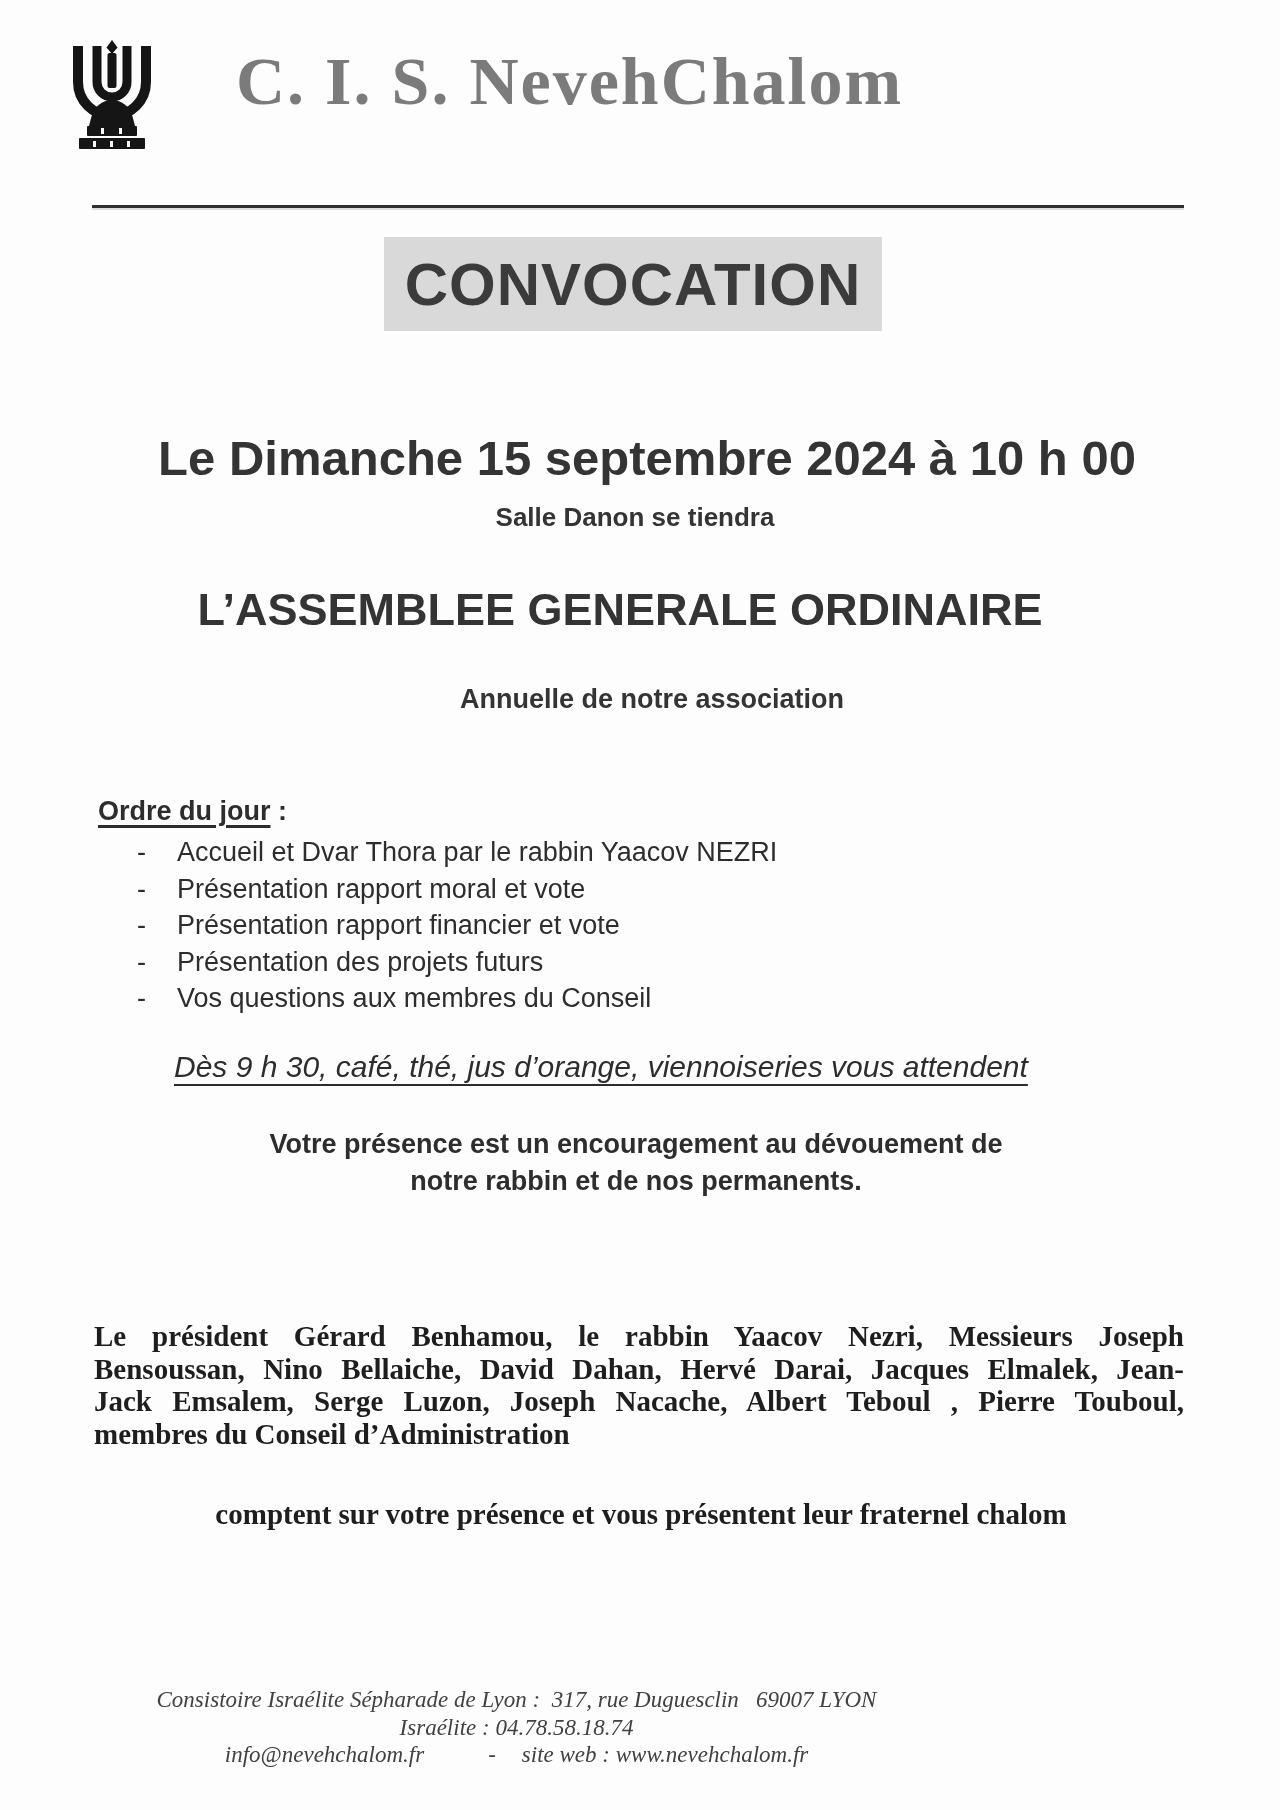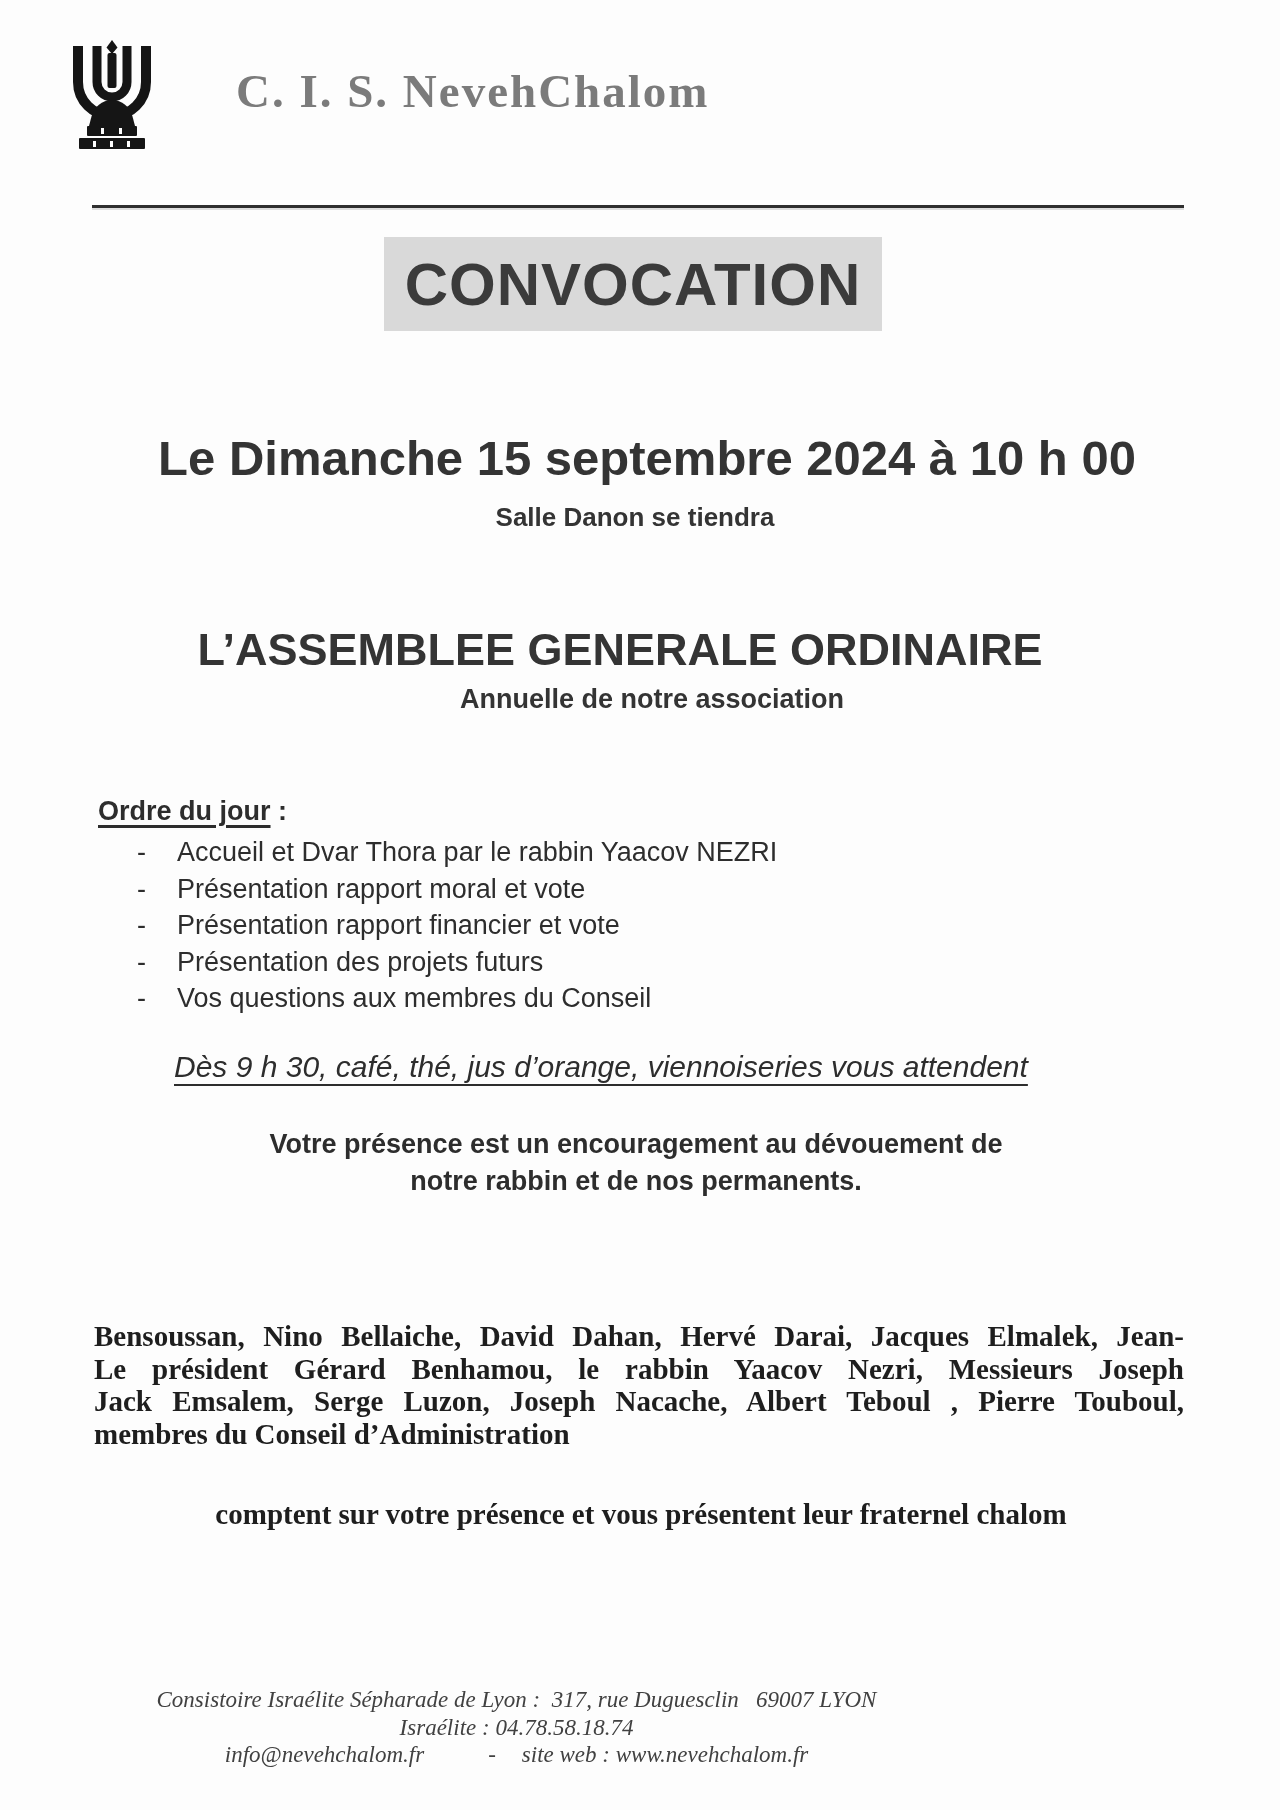--- a/index.html
+++ b/index.html
@@ -18,38 +18,38 @@
     position:relative;
     width:1280px;height:1810px;
     background:var(--page-bg);
     font-family:"Liberation Sans",sans-serif;
     color:var(--body-text);
     overflow:hidden;
   }
   
   .logo{position:absolute;left:60px;top:40px;width:104px;height:112px;}
   .org-title{
-    position:absolute;left:236px;top:64px;
+    position:absolute;left:236px;top:42px;
     font-family:"Liberation Serif",serif;
-    font-size:47px;font-weight:700;letter-spacing:2px;
+    font-size:68px;font-weight:700;letter-spacing:2px;
     color:var(--header-text);
     white-space:nowrap;
   }
   .rule{position:absolute;left:92px;top:205px;width:1092px;height:3px;background:var(--rule);box-shadow:0 2px 0 rgba(0,0,0,0.12);}
   
   .convocation{
     position:absolute;left:384px;top:237px;width:498px;height:94px;
     background:var(--highlight);
     display:flex;align-items:center;justify-content:center;
     font-size:60px;font-weight:700;letter-spacing:1px;color:#3b3b3b;
   }
   
   .date-line{position:absolute;left:0;top:430px;width:1250px;text-align:center;font-size:49px;font-weight:700;color:var(--heading-text);white-space:nowrap;padding-left:44px;}
   .salle{position:absolute;left:0;top:502px;width:1270px;text-align:center;font-size:26px;font-weight:700;color:var(--heading-text);}
-  .assemblee{position:absolute;left:0;top:584px;width:1240px;text-align:center;font-size:45px;font-weight:700;color:var(--heading-text);white-space:nowrap;margin-top:40px;}
+  .assemblee{position:absolute;left:0;top:584px;width:1240px;text-align:center;font-size:45px;font-weight:700;color:var(--heading-text);white-space:nowrap;}
   .annuelle{position:absolute;left:17px;top:646px;width:1270px;text-align:center;font-size:27px;font-weight:700;color:var(--heading-text);margin-top:38px;}
   
   .ordre{position:absolute;left:98px;top:796px;font-size:27px;font-weight:700;color:var(--body-text);}
   .ordre .u{text-decoration:underline;text-decoration-thickness:2.5px;text-underline-offset:5px;}
   .agenda{position:absolute;left:0;top:834px;width:1100px;}
   .agenda-item{display:flex;font-size:27px;line-height:36.5px;color:var(--body-text);}
   .agenda-item .dash{width:40px;margin-left:137px;flex:none;}
   
   .refreshments{
     position:absolute;left:174px;top:1050px;
@@ -142,22 +142,22 @@
     </div>
   </div>
 
   <div class="refreshments">Dès 9 h 30, café, thé, jus d’orange, viennoiseries vous attendent</div>
   <div class="encouragement">
     <div>Votre présence est un encouragement au dévouement de</div>
     <div>notre rabbin et de nos permanents.</div>
   </div>
 
   <div class="board">
+    <div class="jline">Le président Gérard Benhamou, le rabbin Yaacov Nezri, Messieurs Joseph</div>
     <div class="jline">Bensoussan,  Nino Bellaiche, David Dahan, Hervé Darai,  Jacques Elmalek, Jean-</div>
-    <div class="jline">Le président Gérard Benhamou, le rabbin Yaacov Nezri, Messieurs Joseph</div>
     <div class="jline">Jack Emsalem, Serge Luzon, Joseph Nacache, Albert Teboul , Pierre Touboul,</div>
     <div>membres du Conseil d’Administration</div>
   </div>
   <div class="closing">comptent sur votre présence et vous présentent leur fraternel chalom</div>
 
   <div class="footer">
     <div class="pre">Consistoire Israélite Sépharade de Lyon :  317, rue Duguesclin   69007 LYON</div>
     <div>Israélite : 04.78.58.18.74</div>
     <div class="footer-line3">
       <span>info@nevehchalom.fr</span>

